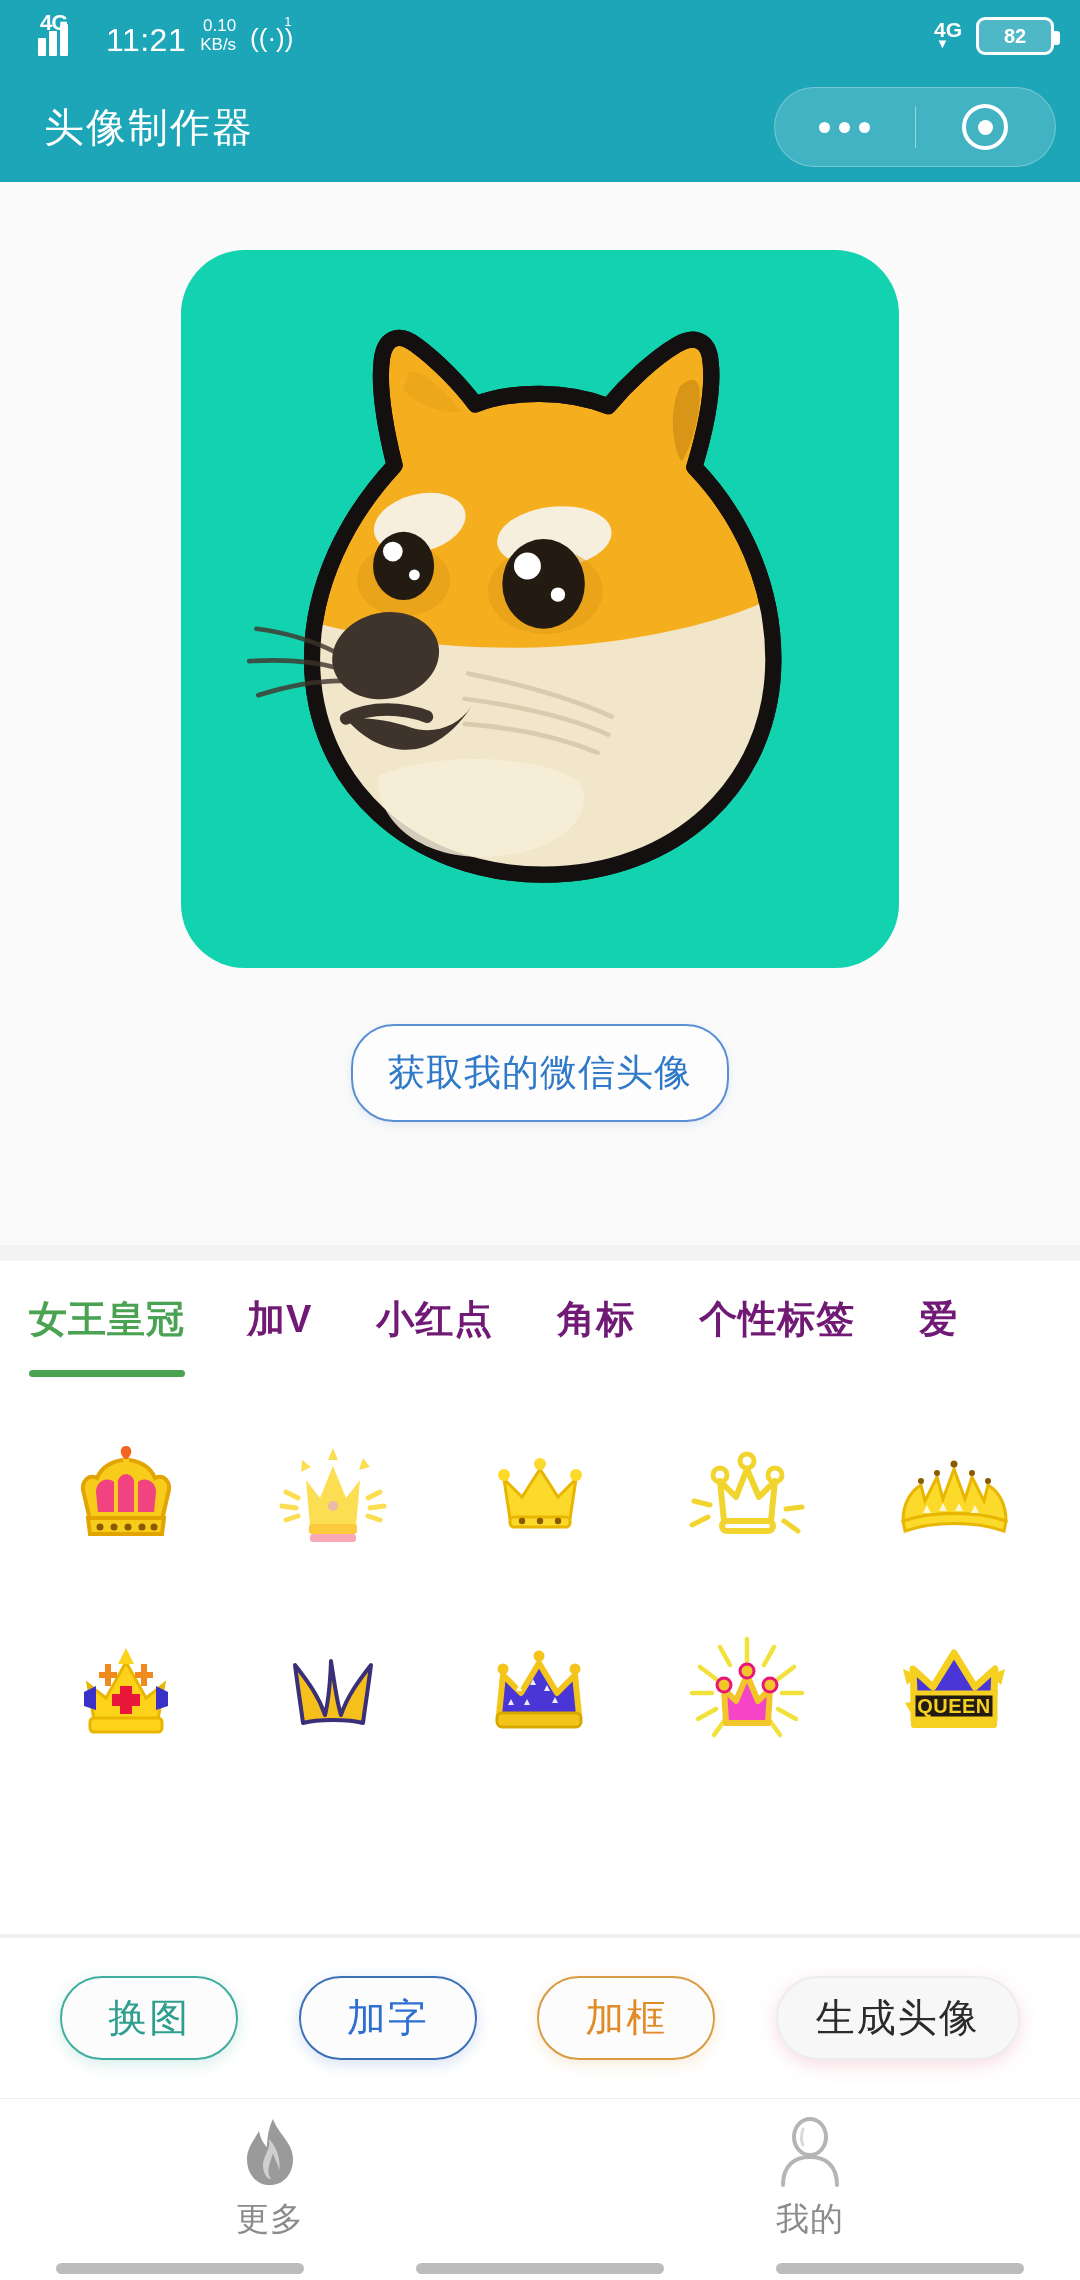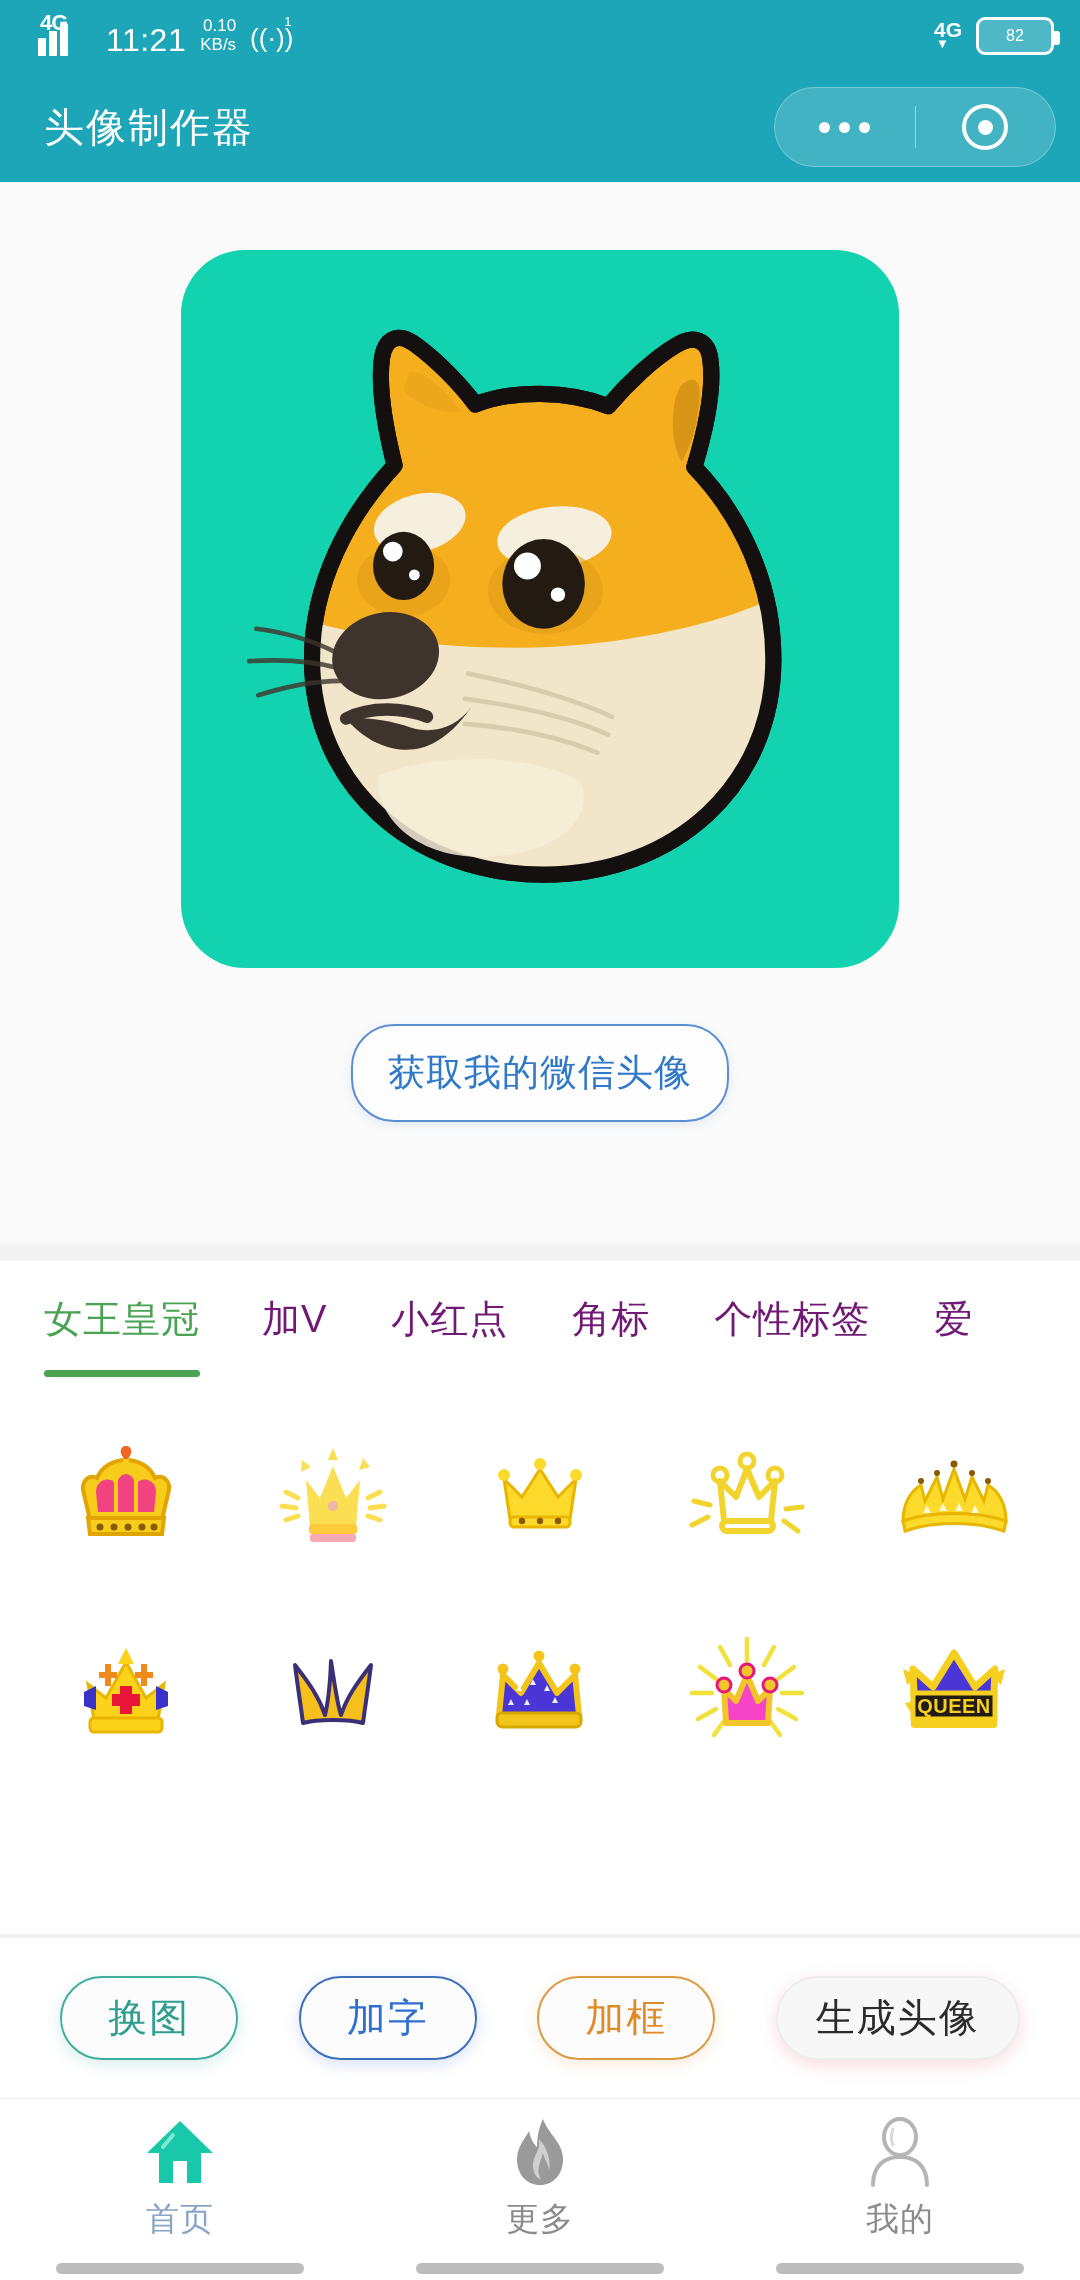--- a/index.html
+++ b/index.html
@@ -33,21 +33,21 @@
   .net4g .arrows { position: absolute; left: 2px; top: 18px; font-size: 13px; letter-spacing: 1px; }
   .battery {
     width: 78px; height: 38px; border: 3px solid #ffffff; border-radius: 9px;
     display: flex; align-items: center; justify-content: center; position: relative;
     background: rgba(255,255,255,0.22);
   }
   .battery:after {
     content: ""; position: absolute; right: -9px; top: 11px; width: 6px; height: 14px;
     background: #ffffff; border-radius: 0 3px 3px 0;
   }
-  .battery span { font-size: 16px; font-weight: 400; line-height: 1; text-align: right; }
+  .battery span { font-size: 20px; font-weight: 700; line-height: 1; text-align: right; }
 
   
   .navbar {
     height: 110px; background: #1da5b8; display: flex; align-items: center;
     justify-content: space-between; padding: 0 24px 0 44px; flex: 0 0 110px;
   }
   .nav-title { color: #ffffff; font-size: 40px; letter-spacing: 2px; }
   .capsule {
     width: 282px; height: 80px; border-radius: 40px;
     background: rgba(255,255,255,0.16); border: 1px solid rgba(255,255,255,0.28);
@@ -78,21 +78,21 @@
     border: 2px solid #5b8fd4; background: #fdfdfd; color: #2f79c8;
     font-size: 37px; display: flex; align-items: center; justify-content: center;
     letter-spacing: 1px; box-shadow: 0 3px 10px rgba(120,160,210,0.18);
     font-family: "Liberation Sans", sans-serif;
   }
 
   
   .tab-divider { height: 16px; background: #f3f3f3; flex: 0 0 16px; }
   .tabs-wrap {
     background: #ffffff; flex: 0 0 116px; display: flex; align-items: stretch;
-    padding-left: 44px; overflow: hidden; position: relative;
+    padding-left: 29px; overflow: hidden; position: relative; font-weight: bold;
   }
   .tab {
     display: flex; flex-direction: column; align-items: center; justify-content: center;
     position: relative; padding: 0 32px; white-space: nowrap; flex: 0 0 auto;
   }
   .tab:first-child { padding-left: 0; padding-right: 30px; }
   .tab-label { font-size: 38px; color: #701a75; letter-spacing: 1px; }
   .tab.active .tab-label { color: #4aa352; }
   .tab .underline { display: none; }
   .tab.active .underline {
@@ -460,29 +460,20 @@
 
   <div class="actions-divider"></div>
   <div class="actions">
     <div class="act-btn teal">换图</div>
     <div class="act-btn blue">加字</div>
     <div class="act-btn orange">加框</div>
     <div class="act-btn plain">生成头像</div>
   </div>
 
   <div class="tabbar">
-    <div class="tabbar-item active">
-      <span class="ti-icon">
-        <svg width="74" height="70" viewBox="0 0 74 70">
-          <path d="M37 4 L70 36 L58 36 L58 66 L44 66 L44 44 L30 44 L30 66 L16 66 L16 36 L4 36 Z" fill="#19C8A8"></path>
-          <path d="M30 18 L20 30" stroke="#7EE8D4" stroke-width="4" stroke-linecap="round"></path>
-        </svg>
-      </span>
-      <span class="ti-label">首页</span>
-    </div>
     <div class="tabbar-item">
       <span class="ti-icon">
         <svg width="62" height="70" viewBox="0 0 62 70">
           <path d="M34 2 C40 18 54 26 54 42 C54 58 44 68 31 68 C18 68 8 58 8 42
                    C8 30 16 22 20 14 C22 24 26 28 28 30 C28 20 30 10 34 2 Z" fill="#9A9A9A"></path>
           <path d="M30 22 C32 34 24 38 24 48 C24 56 28 62 32 62 C26 54 32 44 34 36 C36 44 40 48 40 54
                    C42 48 40 32 30 22 Z" fill="#CFCFCF"></path>
         </svg>
       </span>
       <span class="ti-label">更多</span>

